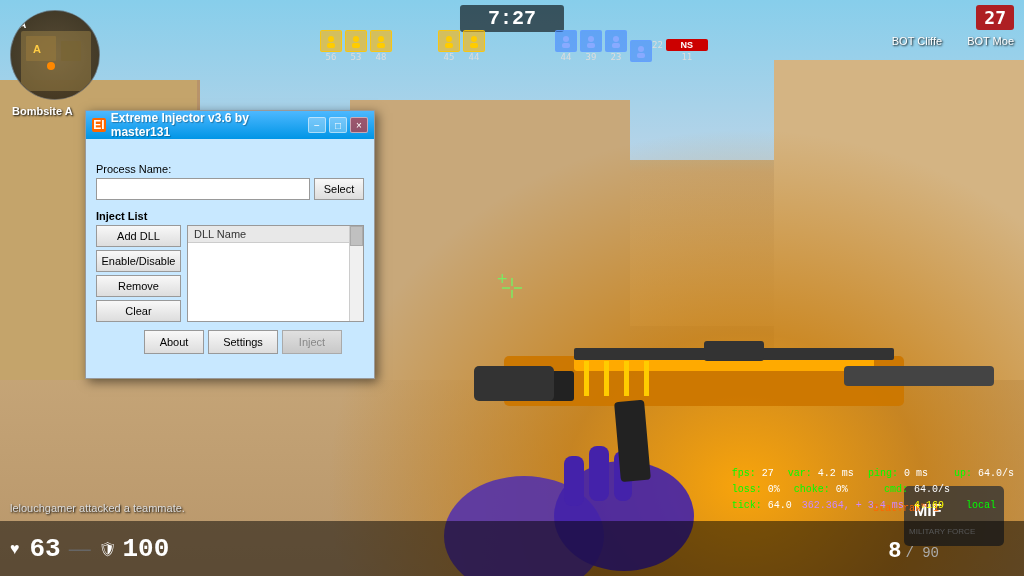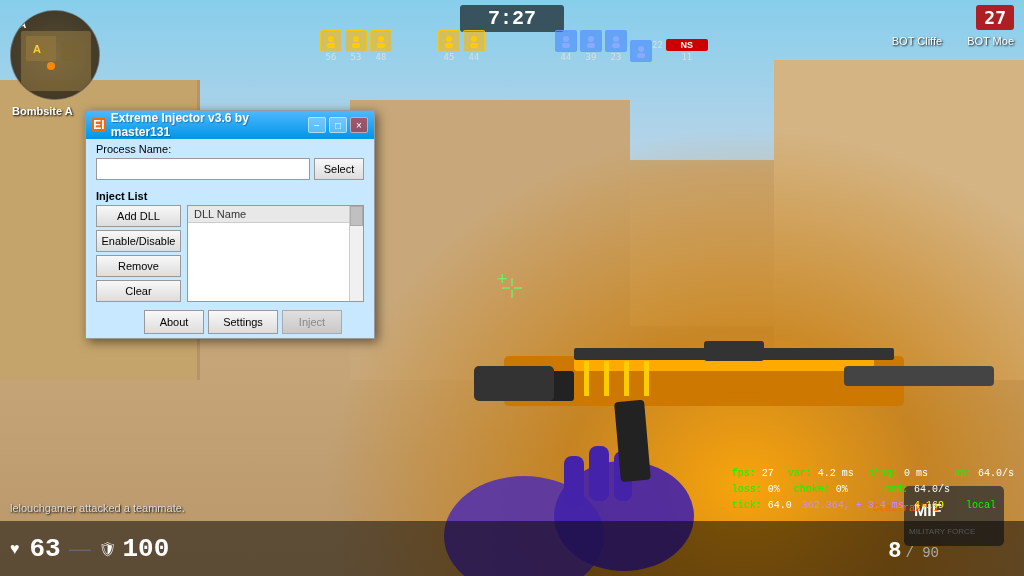--- a/index.html
+++ b/index.html
@@ -218,21 +218,21 @@
       color: #fff;
     }
 
     .title-btn.close-btn {
       background: rgba(200,50,50,0.7);
     }
 
     
     .window-body {
       background: #c8e8ff;
-      padding: 4px 10px;
+      padding: 24px 10px;
     }
 
     
     .section-label {
       color: #000;
       font-size: 11px;
       margin-bottom: 3px;
       font-weight: normal;
     }
 

